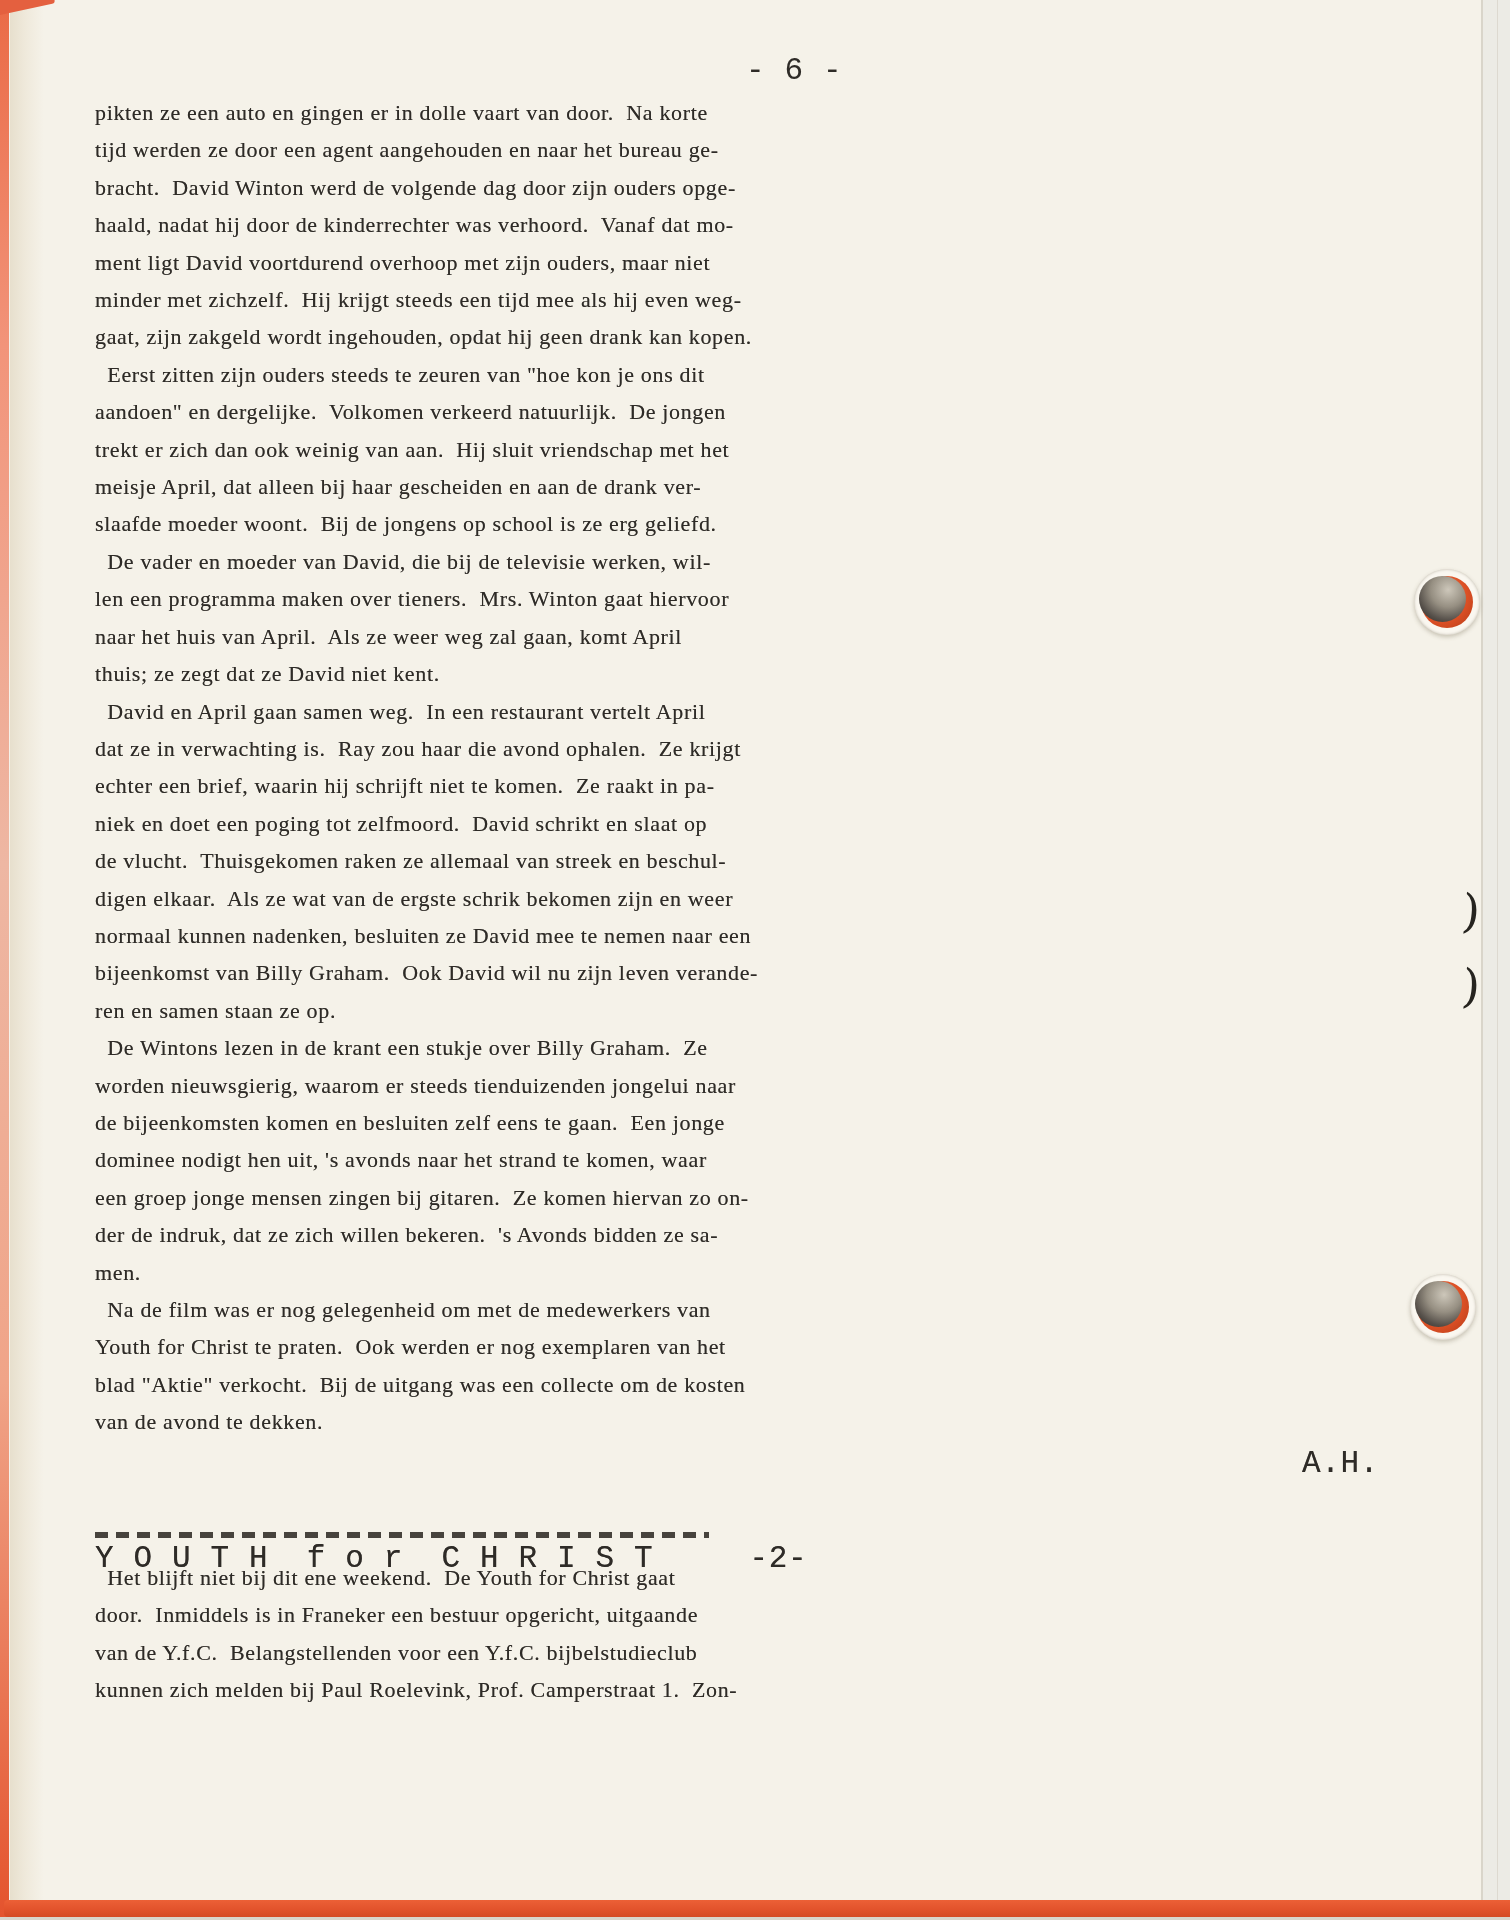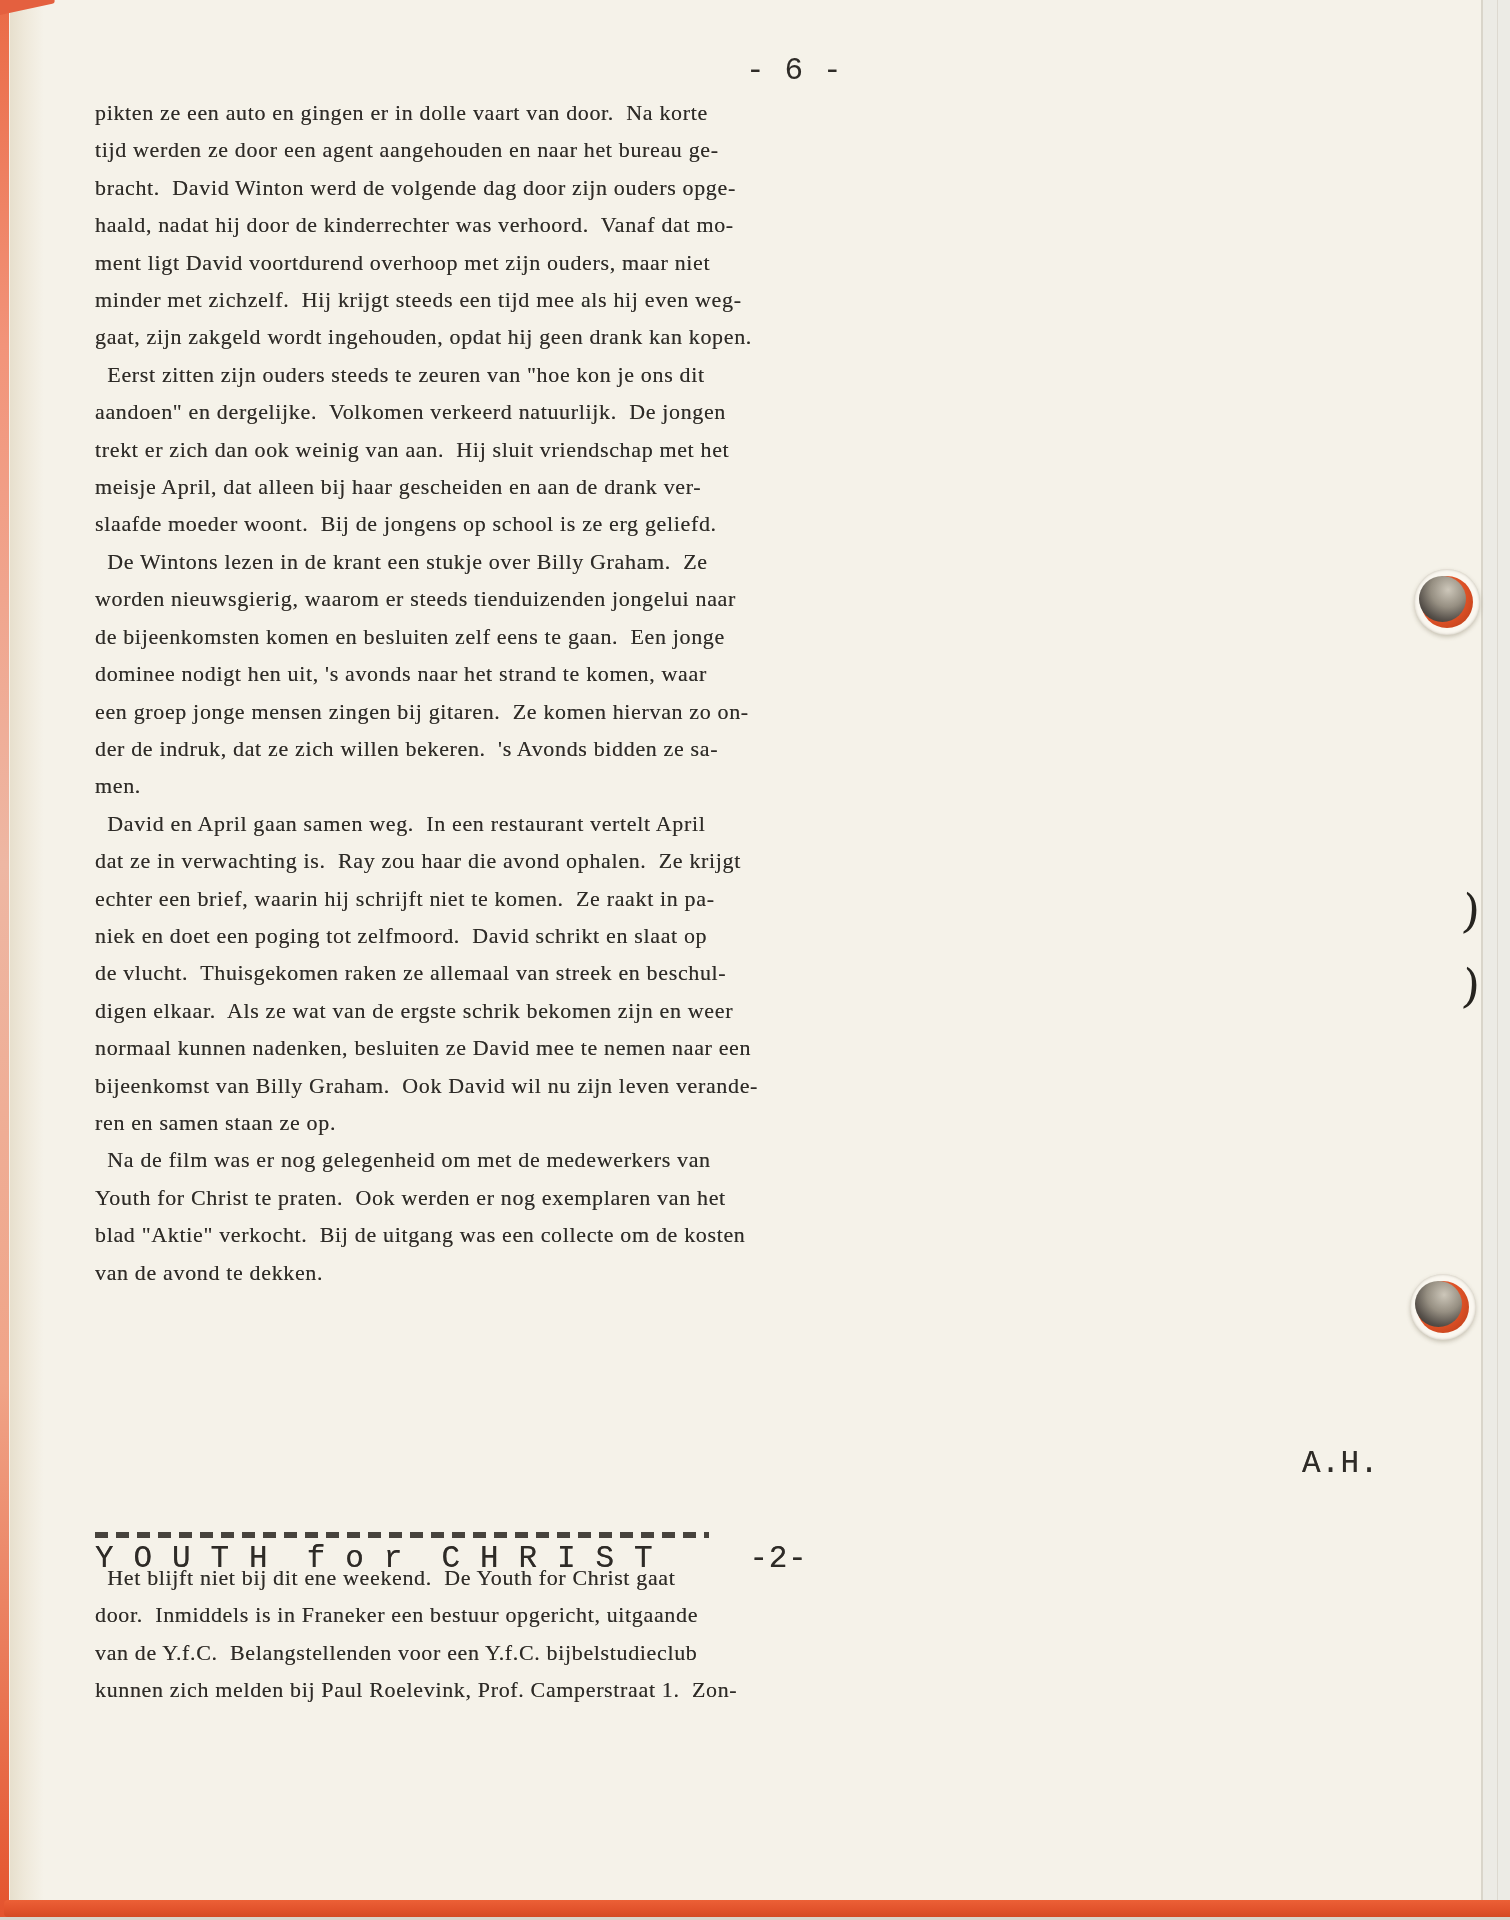--- a/index.html
+++ b/index.html
@@ -121,36 +121,40 @@
 bracht.  David Winton werd de volgende dag door zijn ouders opge-
 haald, nadat hij door de kinderrechter was verhoord.  Vanaf dat mo-
 ment ligt David voortdurend overhoop met zijn ouders, maar niet
 minder met zichzelf.  Hij krijgt steeds een tijd mee als hij even weg-
 gaat, zijn zakgeld wordt ingehouden, opdat hij geen drank kan kopen.</div>
     <div class="para">  Eerst zitten zijn ouders steeds te zeuren van "hoe kon je ons dit
 aandoen" en dergelijke.  Volkomen verkeerd natuurlijk.  De jongen
 trekt er zich dan ook weinig van aan.  Hij sluit vriendschap met het
 meisje April, dat alleen bij haar gescheiden en aan de drank ver-
 slaafde moeder woont.  Bij de jongens op school is ze erg geliefd.</div>
-    <div class="para">  De Wintons lezen in de krant een stukje over Billy Graham.  Ze
-worden nieuwsgierig, waarom er steeds tienduizenden jongelui naar
-de bijeenkomsten komen en besluiten zelf eens te gaan.  Een jonge
-dominee nodigt hen uit, 's avonds naar het strand te komen, waar
-een groep jonge mensen zingen bij gitaren.  Ze komen hiervan zo on-
-der de indruk, dat ze zich willen bekeren.  's Avonds bidden ze sa-
-men.</div>
+    <div class="para">  De vader en moeder van David, die bij de televisie werken, wil-
+len een programma maken over tieners.  Mrs. Winton gaat hiervoor
+naar het huis van April.  Als ze weer weg zal gaan, komt April
+thuis; ze zegt dat ze David niet kent.</div>
     <div class="para">  David en April gaan samen weg.  In een restaurant vertelt April
 dat ze in verwachting is.  Ray zou haar die avond ophalen.  Ze krijgt
 echter een brief, waarin hij schrijft niet te komen.  Ze raakt in pa-
 niek en doet een poging tot zelfmoord.  David schrikt en slaat op
 de vlucht.  Thuisgekomen raken ze allemaal van streek en beschul-
 digen elkaar.  Als ze wat van de ergste schrik bekomen zijn en weer
 normaal kunnen nadenken, besluiten ze David mee te nemen naar een
 bijeenkomst van Billy Graham.  Ook David wil nu zijn leven verande-
 ren en samen staan ze op.</div>
+    <div class="para">  De Wintons lezen in de krant een stukje over Billy Graham.  Ze
+worden nieuwsgierig, waarom er steeds tienduizenden jongelui naar
+de bijeenkomsten komen en besluiten zelf eens te gaan.  Een jonge
+dominee nodigt hen uit, 's avonds naar het strand te komen, waar
+een groep jonge mensen zingen bij gitaren.  Ze komen hiervan zo on-
+der de indruk, dat ze zich willen bekeren.  's Avonds bidden ze sa-
+men.</div>
     <div class="para">  Na de film was er nog gelegenheid om met de medewerkers van
 Youth for Christ te praten.  Ook werden er nog exemplaren van het
 blad "Aktie" verkocht.  Bij de uitgang was een collecte om de kosten
 van de avond te dekken.</div>
   </div>
 
   <div class="sig">A.H.</div>
 
   <div class="heading">Y O U T H  f o r  C H R I S T     -2-</div>
   <div class="heading-underline"></div>

